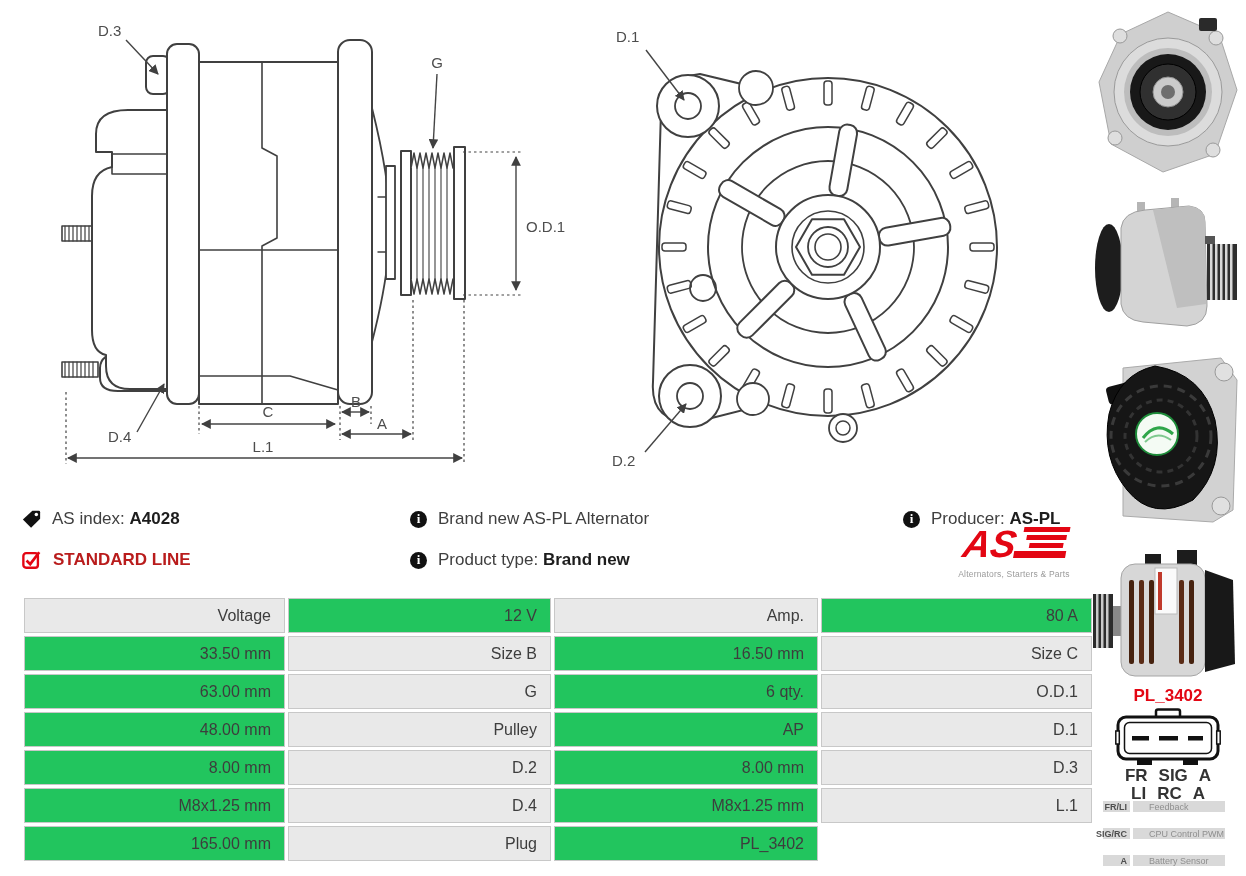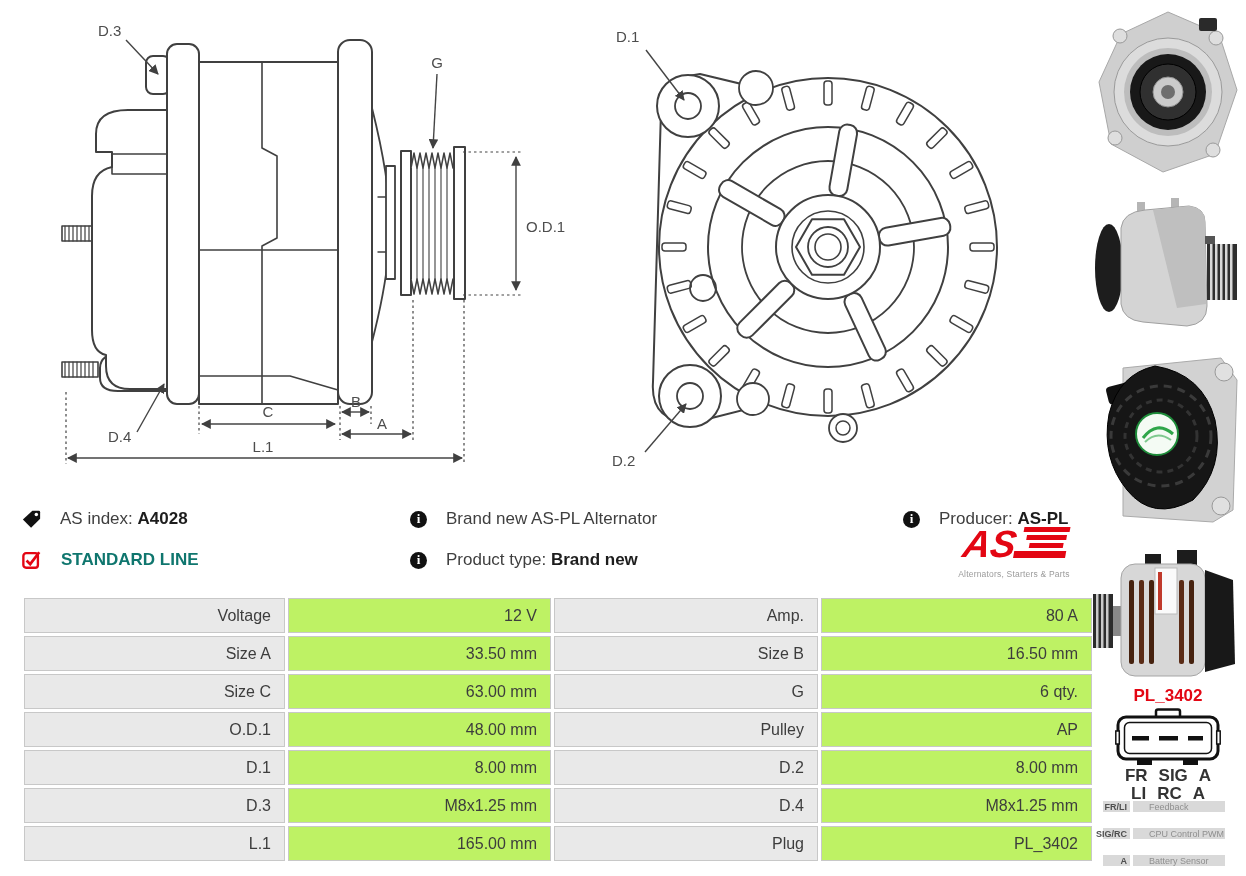--- a/index.html
+++ b/index.html
@@ -4,35 +4,35 @@
 <style>
   html,body{margin:0;padding:0;}
   body{
     width:1246px;height:876px;position:relative;overflow:hidden;
     background:#fff;font-family:"Liberation Sans",sans-serif;color:#3f3f3f;
   }
   
   .drawings{position:absolute;left:0;top:0;}
   .dimtext{font-size:15px;fill:#4d4d4d;font-family:"Liberation Sans",sans-serif;}
   
-  .info-line{position:absolute;display:flex;align-items:center;gap:19px;font-size:17px;color:#3f3f3f;height:24px;white-space:nowrap;}
+  .info-line{position:absolute;display:flex;align-items:center;gap:11px;font-size:17px;color:#3f3f3f;height:24px;white-space:nowrap;}
   .info-line b{color:#1d1d1d;}
-  .red-bold{color:#0f766e;font-weight:bold;}
+  .red-bold{color:#b91c1c;font-weight:bold;}
   .i-icon{width:17px;height:17px;border-radius:50%;background:#111;color:#fff;display:flex;align-items:center;justify-content:center;
           font-family:"Liberation Serif",serif;font-weight:bold;font-size:13px;flex:0 0 17px;}
   
   .as-logo{position:absolute;left:938px;top:524px;width:152px;text-align:center;}
   .as-logo .tagline{font-size:8.5px;color:#9a9a9a;margin-top:1px;letter-spacing:.2px;}
   
   .specs{position:absolute;left:24px;top:598px;display:grid;
          grid-template-columns:261px 263px 264px 271px;grid-auto-rows:35px;gap:3px;}
   .specs .cell{border:1px solid #c8c8c8;display:flex;align-items:center;justify-content:flex-end;
                padding-right:13px;font-size:16px;color:#3d3d3d;box-sizing:border-box;}
   .specs .lbl{background:#e9e9e9;}
-  .specs .val{background:#bef264;}
+  .specs .val{background:#22c55e;}
   
   .sidebar{position:absolute;left:1090px;top:0;width:156px;height:876px;}
   .photo{position:absolute;left:3px;width:150px;}
   .plug-code{position:absolute;left:0;top:686px;width:156px;text-align:center;font-size:17px;font-weight:bold;color:#e30613;}
   .plug-svg{position:absolute;left:25px;top:708px;}
   .pins{position:absolute;left:0;width:156px;display:flex;justify-content:center;gap:11px;
         font-weight:bold;font-size:17px;color:#333;}
   .legend{position:absolute;left:13px;top:801px;display:grid;grid-template-columns:27px 92px;gap:16px 3px;grid-auto-rows:11px;}
   .legend .k{background:#d9d9d9;font-size:9px;font-weight:bold;color:#4f4f4f;display:flex;align-items:center;justify-content:flex-end;padding-right:3px;}
   .legend .v{background:#d9d9d9;font-size:9px;color:#8f8f8f;display:flex;align-items:center;padding-left:16px;white-space:nowrap;overflow:hidden;}
@@ -226,21 +226,20 @@
   </svg>
   <div class="tagline">Alternators, Starters &amp; Parts</div>
 </div>
 
 <div class="specs">
   <div class="cell lbl">Voltage</div>
   <div class="cell val">12 V</div>
   <div class="cell lbl">Amp.</div>
   <div class="cell val">80 A</div>
 
-  <div class="cell lbl">Size A</div>
   <div class="cell val">33.50 mm</div>
   <div class="cell lbl">Size B</div>
   <div class="cell val">16.50 mm</div>
 
   <div class="cell lbl">Size C</div>
   <div class="cell val">63.00 mm</div>
   <div class="cell lbl">G</div>
   <div class="cell val">6 qty.</div>
 
   <div class="cell lbl">O.D.1</div>

